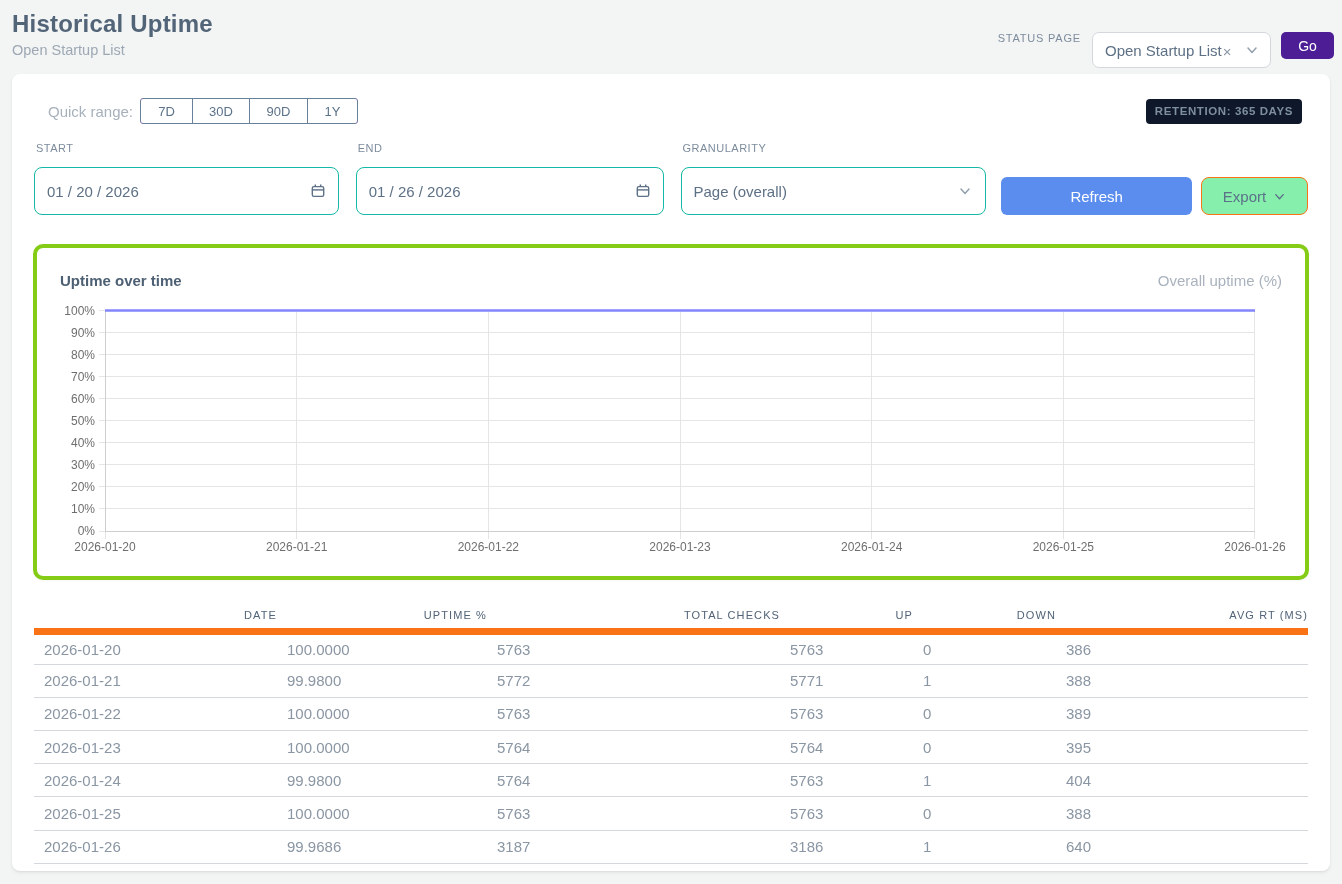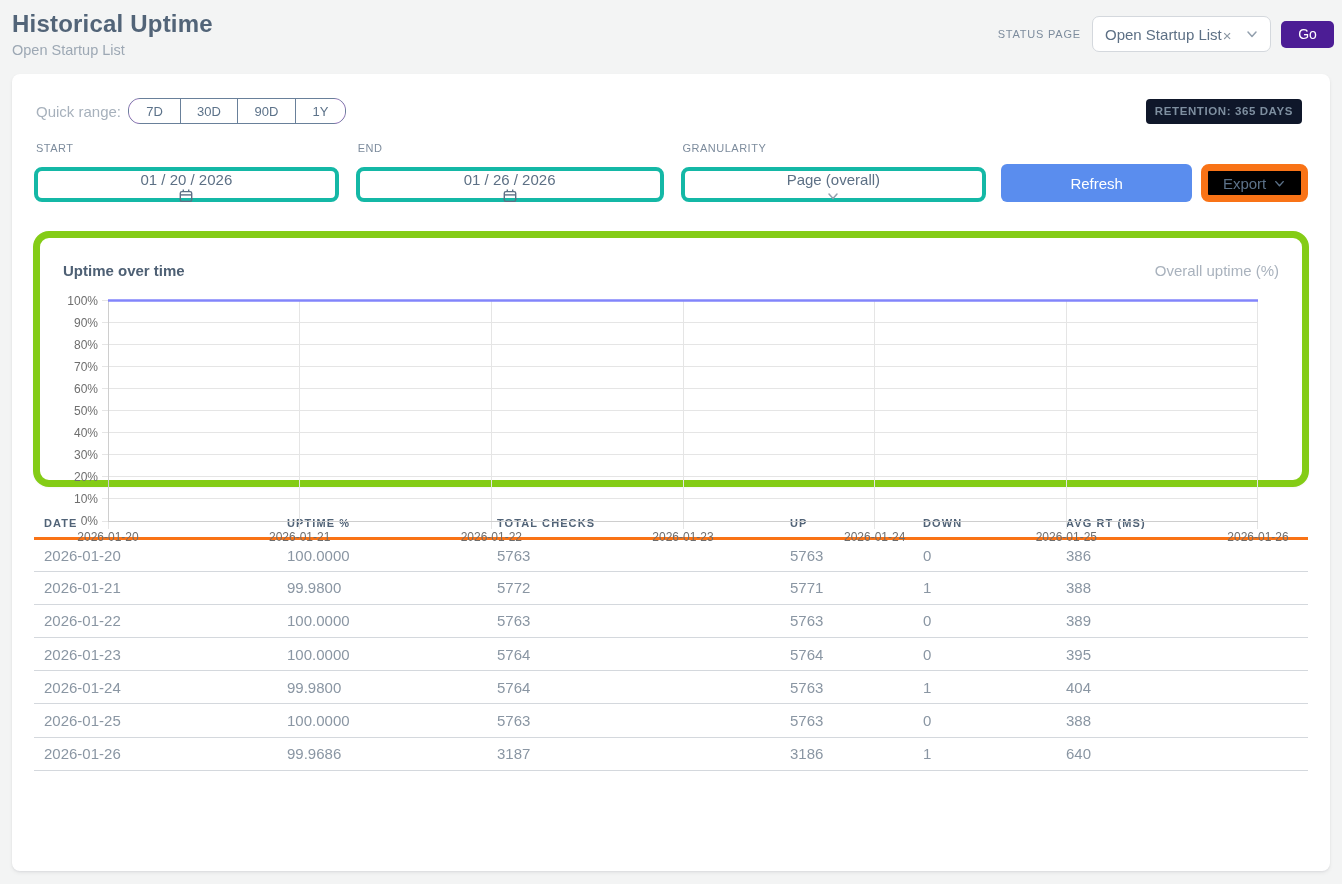--- a/index.html
+++ b/index.html
@@ -1,51 +1,51 @@
 <!DOCTYPE html>
 <html><head>
 <meta charset="utf-8">
 <style>
   * { margin:0; padding:0; box-sizing:border-box; }
   html,body { width:1342px; height:884px; }
   body { background:#f3f4f4; font-family:"Liberation Sans", sans-serif; overflow:hidden; }
   .page-header { display:flex; justify-content:space-between; align-items:flex-start; padding:10px 8px 0 12px; height:74px;gap:19px; }
   .title-block h1 { font-size:24px; font-weight:600; color:#526478; line-height:28px; letter-spacing:0.2px; }
   .title-block .subtitle { font-size:14.5px; color:#9da8b4; margin-top:4px; }
-  .hdr-right { display:flex; align-items:center; margin-top:6px; }
+  .hdr-right { display:flex; margin-top:22px; }
   .status-page-label { font-size:11px; letter-spacing:0.8px; color:#7d8c9d; margin-right:11px; }
   .hdr-select { width:179px; height:36px; background:#fff; border:1px solid #d4d8dd; border-radius:7px; display:flex; align-items:center; padding:0 10px 0 12px; margin-right:10px; }
   .hdr-select .val { font-size:15px; color:#5d7085; white-space:nowrap; }
   .clear-x { font-size:15px; color:#8a96a3; margin-left:1px; line-height:1; position:relative; top:1px; }
   .hdr-select .chev { margin-left:auto; display:flex; }
   .go-btn { width:53px; height:27px; background:#4c1d95; color:#fff; font-size:14px; border:none; border-radius:5px; font-family:inherit; }
   .card { margin:0 12px; height:797px; background:#fff; border-radius:8px; box-shadow:0 1px 2px rgba(16,24,40,.05), 0 2px 4px rgba(16,24,40,.06); padding:24px 22px 0 22px; }
   .quick-row { display:flex; align-items:center; height:26px; }
-  .quick-label { font-size:15px; color:#a7b1bc; margin-left:2px; margin-right:7px; }
-  .segmented { display:flex; height:26px; border:1px solid #69809a; border-radius:12px; overflow:hidden; background:#d946ef; }
+  .quick-label { font-size:15px; color:#a7b1bc; margin-left:14px; margin-right:7px; }
+  .segmented { display:flex; height:26px; border:1px solid #69809a; border-radius:3px; overflow:hidden; background:#d946ef; }
   .segmented button { border:none; border-left:1px solid #69809a; background:#fff; font-family:inherit; font-size:13px; color:#5c7289; }
   .segmented button:first-child { border-left:none; }
   .retention-badge { margin-left:auto; margin-right:6px; height:25px; line-height:25px; padding:0 9px; background:#0f172a; border-radius:4px; font-size:11.5px; font-weight:bold; letter-spacing:0.6px; color:#7e8fa0; }
   .form-row { display:flex; align-items:flex-end; margin-top:19px; }
   .field { display:flex; flex-direction:column; }
   .field .flabel { font-size:11px; letter-spacing:0.5px; color:#7d8c9d; line-height:11px; margin:0 0 13px 2px; }
-  .ibox { height:35px; border:4px solid #14b8a6; border-radius:8px; background:#fff; display:flex; align-items:center; padding:0 12px; font-size:15px; color:#5d7085;flex-direction:column; }
+  .ibox { height:48px; border:1px solid #14b8a6; border-radius:8px; background:#fff; display:flex; align-items:center; padding:0 12px; font-size:15px; color:#5d7085; }
   .ibox .spacer { flex:1; }
   .w-start { width:305px; margin-right:17px; }
   .w-end { width:308px; margin-right:17px; }
   .w-gran { width:306px; margin-right:15px; }
   .refresh-btn { width:191px; height:38px; background:#5a8dee; border:none; border-radius:6px; color:#fff; font-size:15px; font-family:inherit; margin-right:9px; }
-  .export-btn { width:107px; height:38px; background:#000000; border:7px solid #f97316; border-radius:8px; color:#5c7289; font-size:15px; font-family:inherit; display:flex; align-items:center; justify-content:center; gap:7px; }
-  .chart-card { margin-top:29px; margin-left:-1px; width:1276px; height:256px; border:7px solid #84cc16; border-radius:16px; box-shadow:0 1px 2px rgba(16,24,40,.04); position:relative; }
+  .export-btn { width:107px; height:38px; background:#86efac; border:1px solid #f97316; border-radius:8px; color:#5c7289; font-size:15px; font-family:inherit; display:flex; align-items:center; justify-content:center; gap:7px; }
+  .chart-card { margin-top:29px; margin-left:-1px; width:1276px; height:336px; border:4px solid #84cc16; border-radius:10px; box-shadow:0 1px 2px rgba(16,24,40,.04); position:relative; }
   .chart-head { display:flex; justify-content:space-between; padding:24px 23px 0 23px; }
   .chart-title { font-size:15px; font-weight:bold; color:#4e6074; }
   .chart-legend { font-size:15px; color:#a9b2bd; }
   .chart-svg { position:absolute; left:0; top:0; }
   .uptime-table { width:100%; border-collapse:collapse; table-layout:fixed; margin-top:24px; }
-  .uptime-table th { text-align:left; font-size:11px; letter-spacing:1.1px; color:#516377; font-weight:bold; height:27px; padding:0 0 2px 10px; vertical-align:middle; border-bottom:3px solid #f97316; }
+  .uptime-table th { text-align:right; font-size:11px; letter-spacing:1.1px; color:#516377; font-weight:normal; height:27px; padding:0 0 2px 10px; vertical-align:middle; border-bottom:7px solid #f97316; }
   .uptime-table td { font-size:15px; color:#8a96a3; height:33.2px; padding-left:10px; vertical-align:middle; border-bottom:1px solid #d4d8dd; }
 </style>
 </head>
 <body>
 
 <div class="page-header">
   <div class="title-block">
     <h1>Historical Uptime</h1>
     <div class="subtitle">Open Startup List</div>
   </div>

